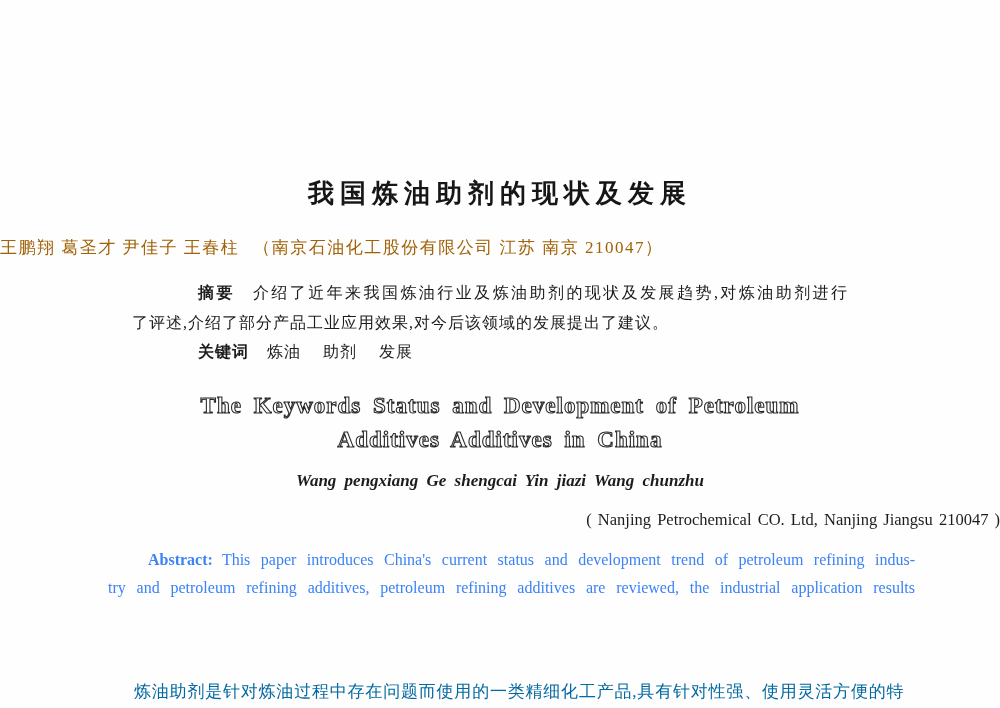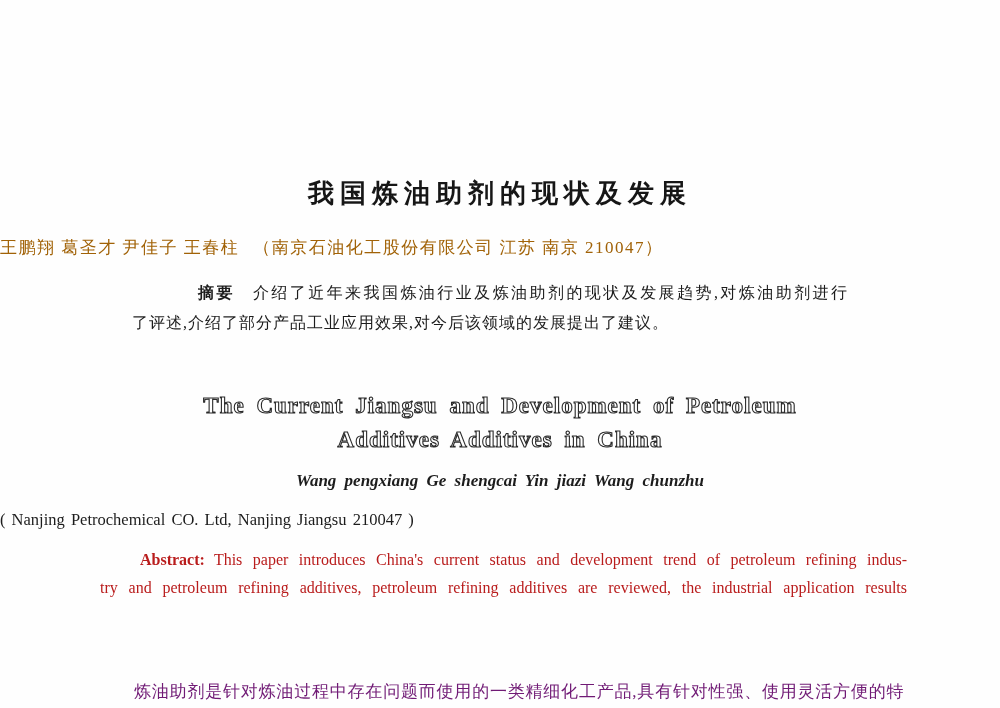--- a/index.html
+++ b/index.html
@@ -88,69 +88,72 @@
   .authors-en {
     top: 471px; left: 0; width: 1000px;
     text-align: center;
     font-size: 17px;
     font-weight: 700;
     font-style: italic;
     word-spacing: 4px;
   }
   .affiliation-en {
     top: 510px; left: 0; width: 1000px;
-    text-align: left;
+    text-align: right;
     font-size: 16.5px;
     word-spacing: 2px;
   }
 
   
   .en-line {
-    left: 100px; width: 807px;
+    left: 108px; width: 807px;
     font-size: 16px;
-    color: #b91c1c;
+    color: #3b82f6;
   }
   .justify-full { text-align: justify; text-align-last: justify; }
   .abstract-en-line1 { top: 551px; text-indent: 40px; }
   .abstract-en-line2 { top: 579px; }
   .abstract-en-line3 { top: 607px; }
   .en-label { font-weight: 700; margin-right: 9px; }
   .keywords-en { top: 635px; text-indent: 40px; }
   .keywords-en .kw2 { margin-left: 24px; }
 
   
   .body-zh-line1 {
     top: 680px; left: 97px; width: 807px;
     font-size: 17px;
     letter-spacing: 0.5px;
     text-indent: 37px;
     text-align: justify;
     text-align-last: justify;
-    color: #701a75;
+    color: #0369a1;
   }
 </style>
 </head>
 <body>
 
 <div class="page">
 
   <div class="abs title-zh">我国炼油助剂的现状及发展</div>
 
   <div class="abs byline-zh">
     <span class="names">王鹏翔 葛圣才 尹佳子 王春柱</span><span>（南京石油化工股份有限公司 江苏 南京 210047）</span>
   </div>
 
   <div class="abs abstract-zh-line2">了评述,介绍了部分产品工业应用效果,对今后该领域的发展提出了建议。</div>
   <div class="abs abstract-zh-line1">
     <span class="zh-label">摘要</span><span>介绍了近年来我国炼油行业及炼油助剂的现状及发展趋势,对炼油助剂进行</span>
   </div>
 
+  <div class="abs keywords-zh">
+    <span class="zh-label">关键词</span><span class="kw">炼油</span><span class="kw">助剂</span><span class="kw">发展</span>
+  </div>
 
   <div class="abs title-en">
-    <div>The Current Jiangsu and Development of Petroleum</div>
+    <div>The Keywords Status and Development of Petroleum</div>
     <div>Additives Additives in China</div>
   </div>
 
   <div class="abs authors-en">Wang pengxiang Ge shengcai Yin jiazi Wang chunzhu</div>
 
   <div class="abs affiliation-en">( Nanjing Petrochemical CO. Ltd, Nanjing Jiangsu 210047 )</div>
 
   <div class="abs en-line justify-full abstract-en-line1">
     <span class="en-label">Abstract:</span><span>This paper introduces China's current status and development trend of petroleum refining indus-</span>
   </div>

